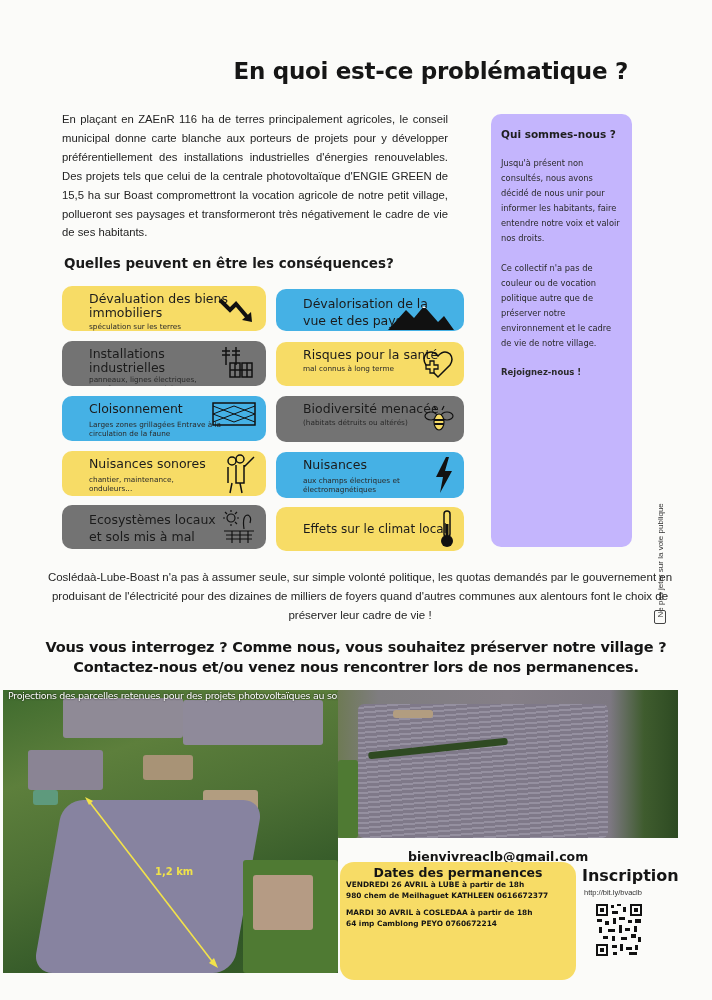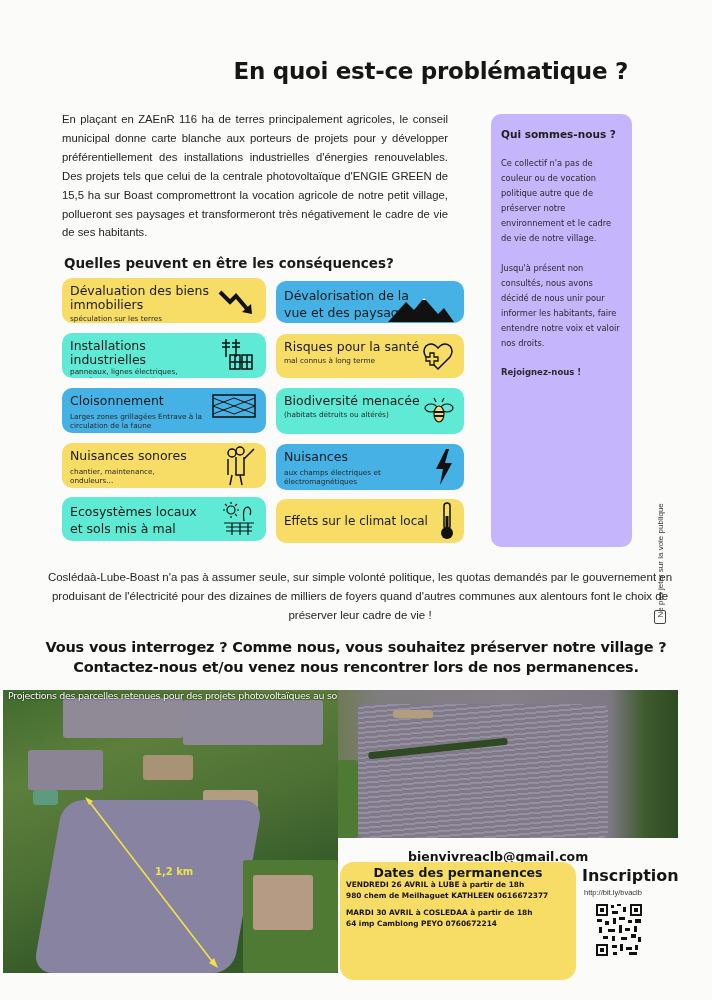--- a/index.html
+++ b/index.html
@@ -19,26 +19,26 @@
   .sidebar .join { font-weight: bold; font-size: 8.5px; }
 
   .vertical { position: absolute; left: 650px; top: 470px; width: 20px; height: 160px; }
   .vertical span { position: absolute; left: -65px; top: 68px; width: 150px; transform: rotate(-90deg);
                    font-size: 8px; color: #333; white-space: nowrap; }
   .vertical .bin { position: absolute; left: 4px; top: 140px; width: 12px; height: 14px; border: 1px solid #444; border-radius: 2px; }
 
   .subtitle { position: absolute; left: 64px; top: 255px; font-family: "DejaVu Sans", sans-serif;
               font-weight: bold; font-size: 13.5px; color: #1a1a1a; }
 
-  .card { position: absolute; border-radius: 10px; padding: 6px 8px 4px 8px; font-family: "DejaVu Sans", sans-serif; overflow: hidden; }
+  .card { position: absolute; border-radius: 10px; padding: 6px 8px 4px 27px; font-family: "DejaVu Sans", sans-serif; overflow: hidden; margin-top: 8px; }
   .card .ct { font-size: 12.5px; line-height: 14px; color: #1b1b1b; }
   .card .cs { font-size: 7.3px; line-height: 9px; color: #2a2a2a; margin-top: 2px; }
   .card .icon { position: absolute; right: 10px; top: 50%; transform: translateY(-50%); }
   .yellow { background: #f7dc66; }
-  .green { background: #5eead4; }
+  .green { background: #737373; }
   .blue { background: #45b1e5; }
 
   .closing { position: absolute; left: 40px; width: 640px; top: 568px; text-align: center; font-size: 11.5px; line-height: 19px; color: #252525; }
   .cta { position: absolute; left: 0; width: 712px; top: 637px; text-align: center; font-family: "DejaVu Sans", sans-serif;
          font-weight: bold; font-size: 14.5px; line-height: 20px; color: #151515; letter-spacing: -0.2px; }
 
   .photo-left { position: absolute; left: 3px; top: 690px; width: 335px; height: 283px; overflow: hidden;
                 background: linear-gradient(160deg, #3f6b2e 0%, #5d7f3c 25%, #4c6f34 50%, #2f5526 80%, #3a5f2a 100%); }
   .photo-right { position: absolute; left: 338px; top: 690px; width: 340px; height: 148px; overflow: hidden;
                  background: linear-gradient(90deg, #6e7a55 0%, #7f7d80 12%, #857f87 50%, #7d7882 80%, #3f5c2e 90%, #2d4a22 100%); }
@@ -58,22 +58,22 @@
 </style>
 </head>
 <body>
 
 <div class="title">En quoi est-ce problématique ?</div>
 
 <div class="intro">En plaçant en ZAEnR 116 ha de terres principalement agricoles, le conseil municipal donne carte blanche aux porteurs de projets pour y développer préférentiellement des installations industrielles d'énergies renouvelables. Des projets tels que celui de la centrale photovoltaïque d'ENGIE GREEN de 15,5 ha sur Boast compromettront la vocation agricole de notre petit village, pollueront ses paysages et transformeront très négativement le cadre de vie de ses habitants.</div>
 
 <div class="sidebar">
   <h3>Qui sommes-nous ?</h3>
+  <p>Jusqu'à présent non consultés, nous avons décidé de nous unir pour informer les habitants, faire entendre notre voix et valoir nos droits.</p>
   <p>Ce collectif n'a pas de couleur ou de vocation politique autre que de préserver notre environnement et le cadre de vie de notre village.</p>
-  <p>Jusqu'à présent non consultés, nous avons décidé de nous unir pour informer les habitants, faire entendre notre voix et valoir nos droits.</p>
   <p class="join">Rejoignez-nous !</p>
 </div>
 
 <div class="vertical">
   <span>Ne pas jeter sur la voie publique</span>
   <div class="bin"></div>
 </div>
 
 <div class="subtitle">Quelles peuvent en être les conséquences?</div>
 

